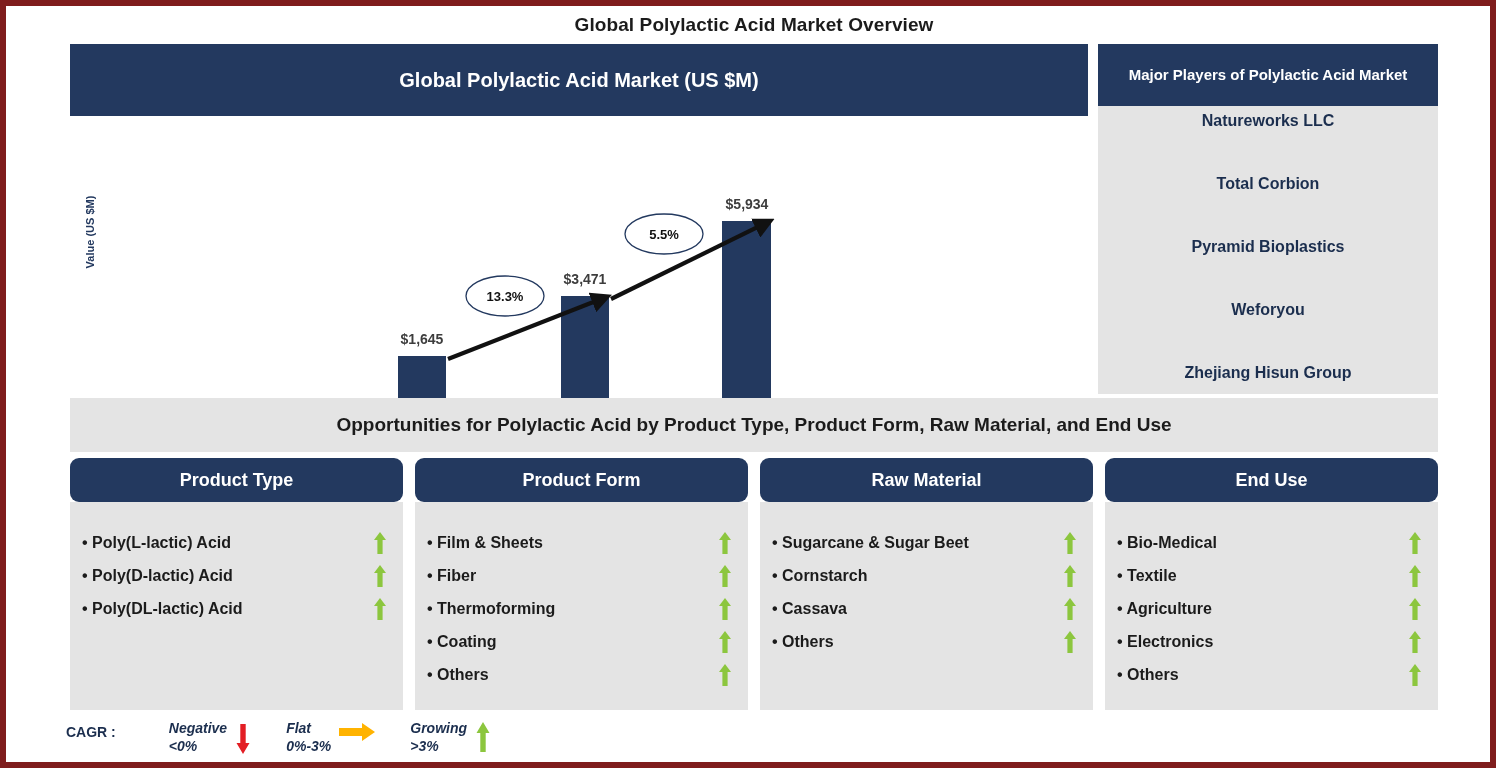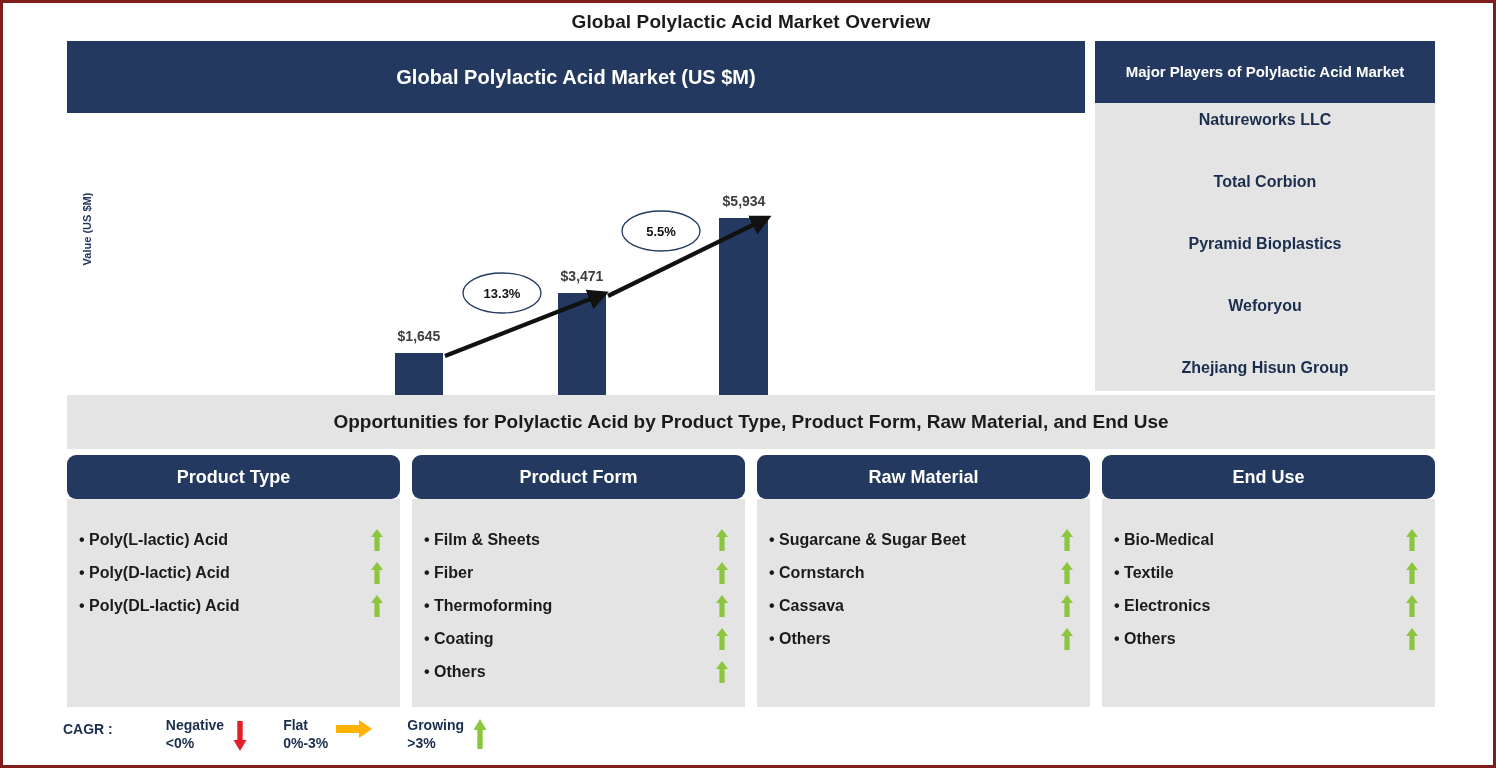--- a/index.html
+++ b/index.html
@@ -11,21 +11,21 @@
     width: 1496px;
     height: 768px;
     font-family: "Liberation Sans", sans-serif;
     overflow: hidden;
   }
   #page {
     position: relative;
     width: 1496px;
     height: 768px;
     background: #ffffff;
-    border: 3px solid #7f1d1d;
+    border: 6px solid #7f1d1d;
     box-sizing: border-box;
   }
 
   
   .main-title {
     position: absolute;
     left: 0;
     top: 8px;
     width: 1496px;
     text-align: center;
@@ -135,23 +135,24 @@
     align-items: center;
     justify-content: center;
     padding: 0 28px;
     box-sizing: border-box;
     line-height: 1.25;
   }
   .players-list {
     height: 288px;
     display: flex;
     flex-direction: column;
-    justify-content: space-between;
+    justify-content: center;
     padding: 8px 10px 14px 10px;
     box-sizing: border-box;
+    gap: 45px;
   }
   .player-item {
     text-align: center;
     font-size: 16px;
     font-weight: bold;
     color: #1b2e4e;
   }
 
   
   .opps-banner {
@@ -235,20 +236,21 @@
     font-weight: bold;
     color: #1b2e4e;
     margin-top: 4px;
     margin-right: 28px;
     white-space: nowrap;
   }
   .legend-entry {
     display: flex;
     align-items: flex-start;
     margin-right: 10px;
+    font-style: italic;
   }
   .legend-text {
     font-size: 14px;
     font-weight: bold;
     color: #1b2e4e;
     line-height: 1.25;
     white-space: nowrap;
     margin-right: 8px;
   }
   .legend-icon {
@@ -420,20 +422,26 @@
               <path d="M7 0 L13 8 L9.6 8 L9.6 22 L4.4 22 L4.4 8 L1 8 Z" fill="#8cc63e"></path>
             </svg>
         </div>
         <div class="col-row">
           <span class="col-row-label">• Textile</span>
           <svg class="arrow-up-green" viewBox="0 0 14 22">
               <path d="M7 0 L13 8 L9.6 8 L9.6 22 L4.4 22 L4.4 8 L1 8 Z" fill="#8cc63e"></path>
             </svg>
         </div>
         <div class="col-row">
+          <span class="col-row-label">• Agriculture</span>
+          <svg class="arrow-up-green" viewBox="0 0 14 22">
+              <path d="M7 0 L13 8 L9.6 8 L9.6 22 L4.4 22 L4.4 8 L1 8 Z" fill="#8cc63e"></path>
+            </svg>
+        </div>
+        <div class="col-row">
           <span class="col-row-label">• Electronics</span>
           <svg class="arrow-up-green" viewBox="0 0 14 22">
               <path d="M7 0 L13 8 L9.6 8 L9.6 22 L4.4 22 L4.4 8 L1 8 Z" fill="#8cc63e"></path>
             </svg>
         </div>
         <div class="col-row">
           <span class="col-row-label">• Others</span>
           <svg class="arrow-up-green" viewBox="0 0 14 22">
               <path d="M7 0 L13 8 L9.6 8 L9.6 22 L4.4 22 L4.4 8 L1 8 Z" fill="#8cc63e"></path>
             </svg>

